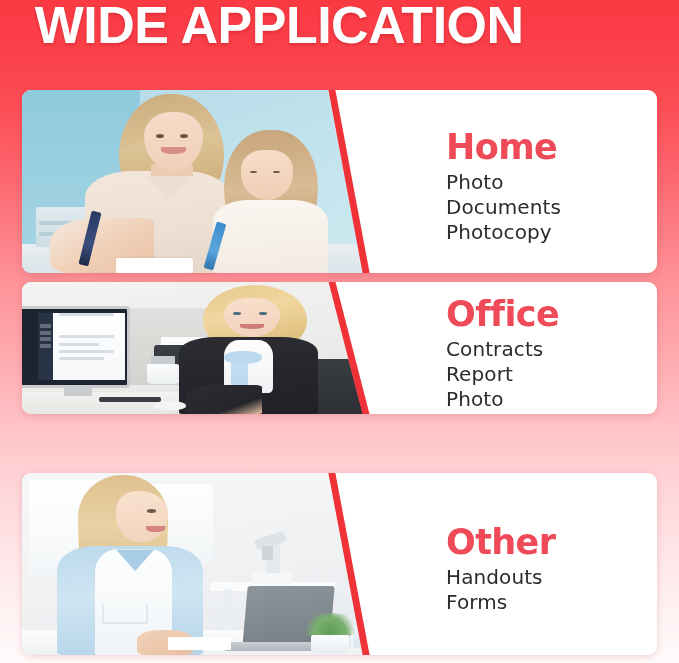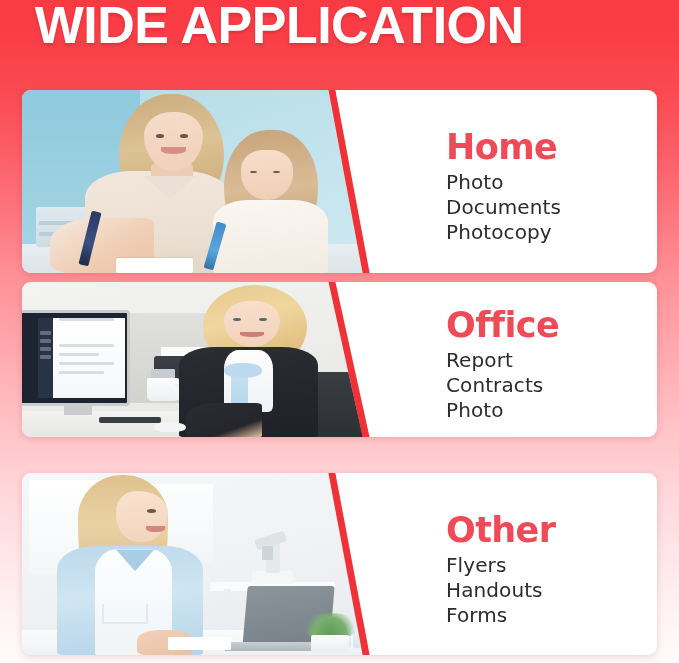--- a/index.html
+++ b/index.html
@@ -63,21 +63,21 @@
   .card {
     position: absolute;
     left: 22px;
     width: 635px;
     background: #ffffff;
     border-radius: 9px;
     overflow: hidden;
     box-shadow: 0 2px 7px rgba(140, 20, 30, 0.16);
   }
   #card-home   { top: 90px;  height: 183px; }
-  #card-office { top: 282px; height: 155px; }
+  #card-office { top: 282px; height: 132px; }
   #card-other  { top: 473px; height: 182px; }
 
   .card-inner {
     position: relative;
     width: 100%;
     height: 100%;
   }
 
   
   .photo {
@@ -597,22 +597,22 @@
           <div class="p2-keyboard"></div>
           <div class="p2-mouse"></div>
         </div>
       </div>
 
       <div class="diagonal"></div>
 
       <div class="card-text">
         <h2 class="card-heading">Office</h2>
         <ul class="card-list">
+          <li>Contracts</li>
           <li>Report</li>
-          <li>Contracts</li>
           <li>Photo</li>
         </ul>
       </div>
 
     </div>
   </div>
 
   <div class="card" id="card-other">
     <div class="card-inner">
 
@@ -645,21 +645,20 @@
           <div class="p3-plant-leaf"></div>
           <div class="p3-plant-pot"></div>
         </div>
       </div>
 
       <div class="diagonal"></div>
 
       <div class="card-text">
         <h2 class="card-heading">Other</h2>
         <ul class="card-list">
-          <li>Flyers</li>
           <li>Handouts</li>
           <li>Forms</li>
         </ul>
       </div>
 
     </div>
   </div>
 
 </div>
 

